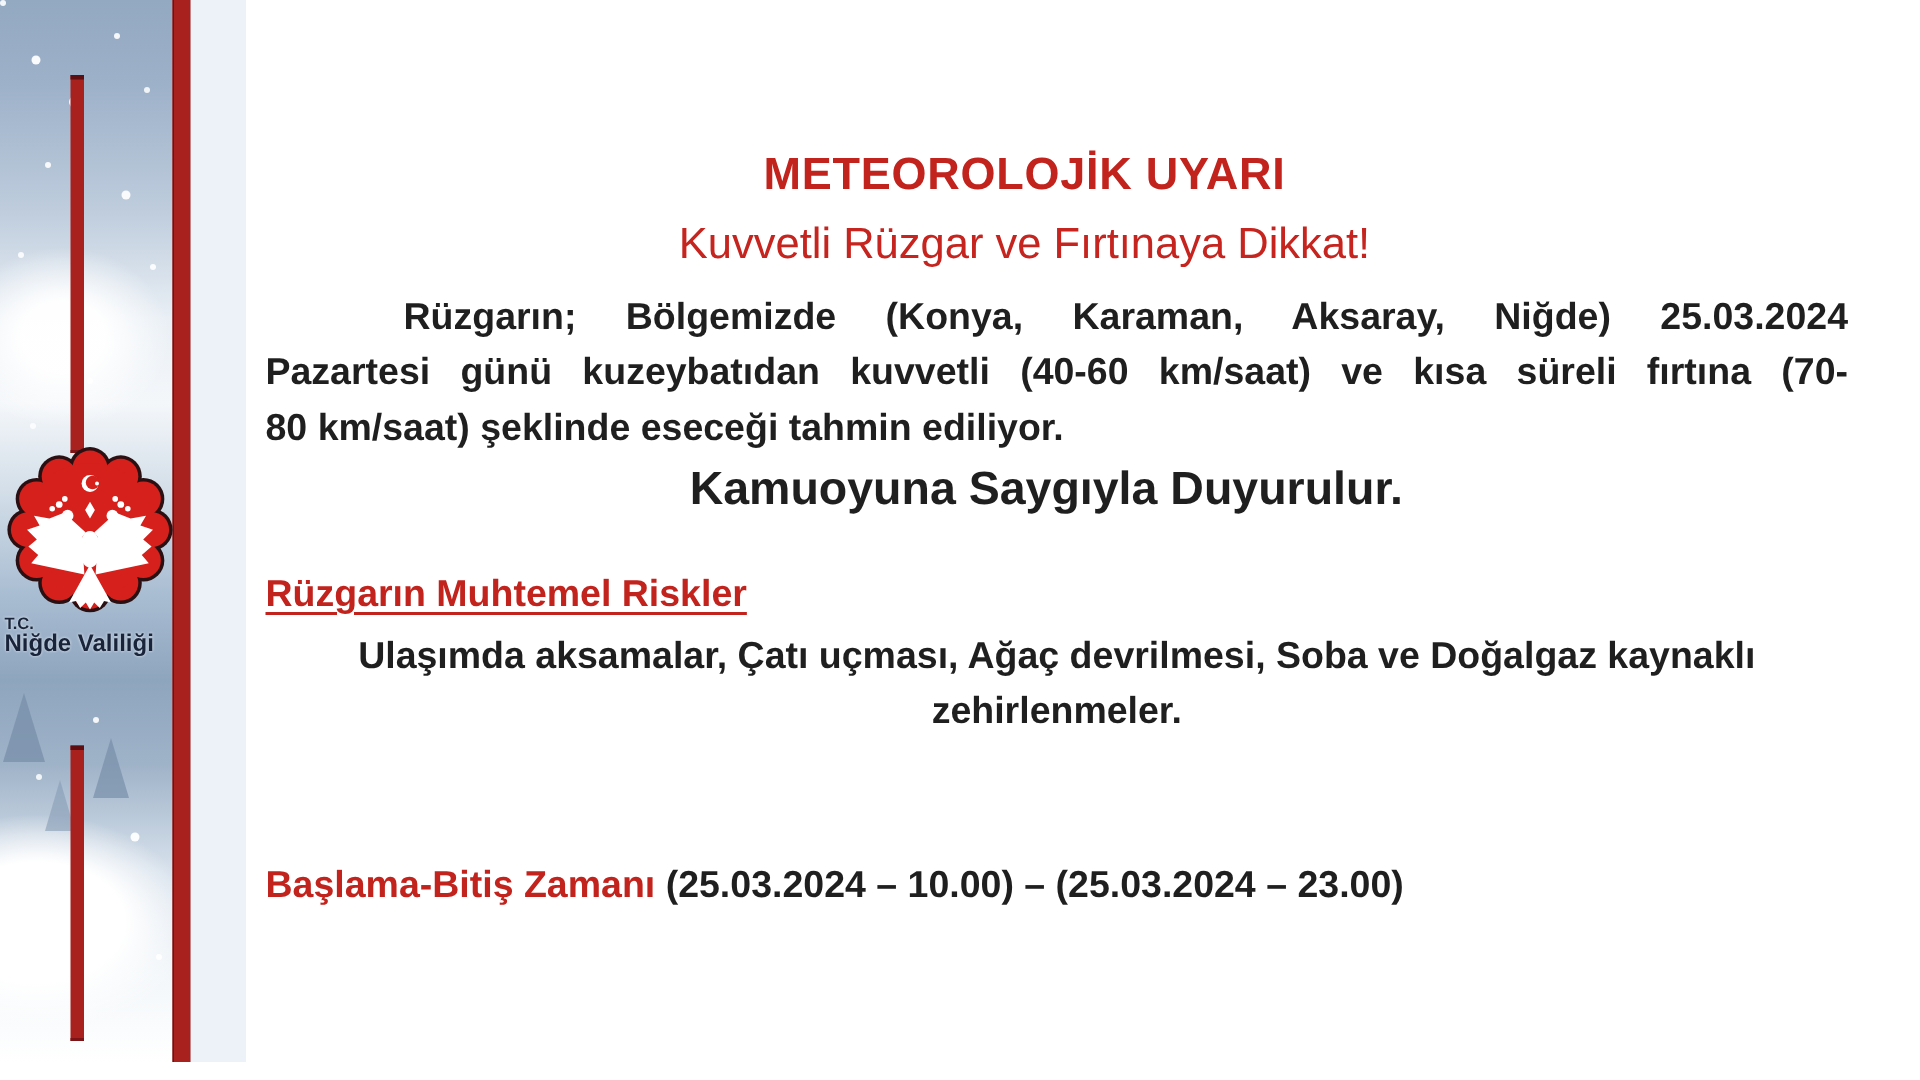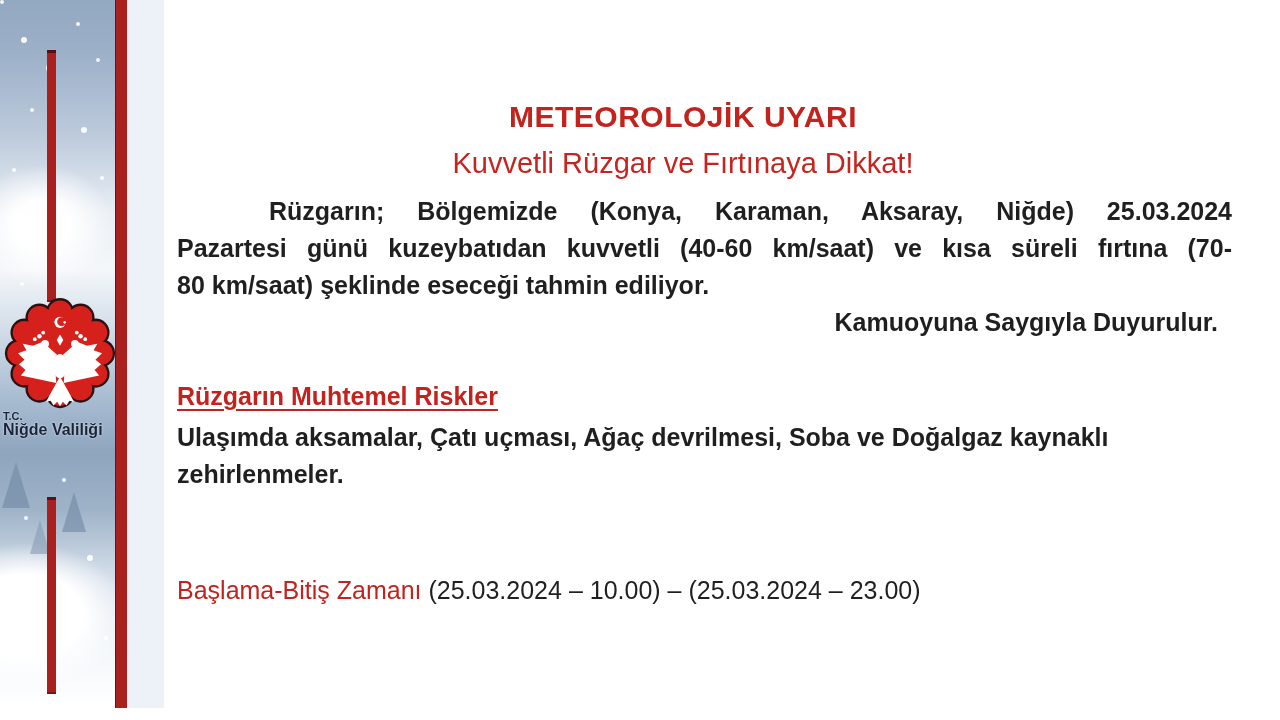--- a/index.html
+++ b/index.html
@@ -67,29 +67,29 @@
   .subtitle{
     position:absolute;top:147px;left:0;width:100%;text-align:center;
     font-size:29px;font-weight:400;color:#c6241e;
   }
   .para{position:absolute;top:193px;left:43px;width:1055px;
     font-size:25px;font-weight:700;line-height:37px;}
   .para .line{text-align:justify;text-align-last:justify;white-space:nowrap;}
   .para .line.first{padding-left:92px;}
   .para .line.last{text-align-last:left;white-space:normal;}
   .closing{position:absolute;top:308px;left:43px;width:1055px;
-    text-align:right;padding-right:14px;box-sizing:border-box;
-    font-size:25px;font-weight:700;}
+    text-align:center;padding-right:14px;box-sizing:border-box;
+    font-size:31px;font-weight:700;}
   .risks-heading{position:absolute;top:382px;left:43px;
     font-size:25px;font-weight:700;color:#c2231d;
     text-decoration:underline;text-decoration-thickness:2px;text-underline-offset:4px;}
   .risks-body{position:absolute;top:419px;left:43px;width:1055px;
-    font-size:25px;font-weight:700;line-height:37px;}
+    font-size:25px;font-weight:700;line-height:37px;text-align:center;}
   .schedule{position:absolute;top:576px;left:43px;width:1055px;
-    font-size:25px;font-weight:400;white-space:nowrap;}
+    font-size:25px;font-weight:700;white-space:nowrap;}
   .schedule .label{color:#c2231d;}
   .schedule .value{color:#1f1f1f;}
 </style>
 </head>
 <body>
 
 <div class="slide">
 
   <div class="sidebar">
     <div class="tree t1"></div>

